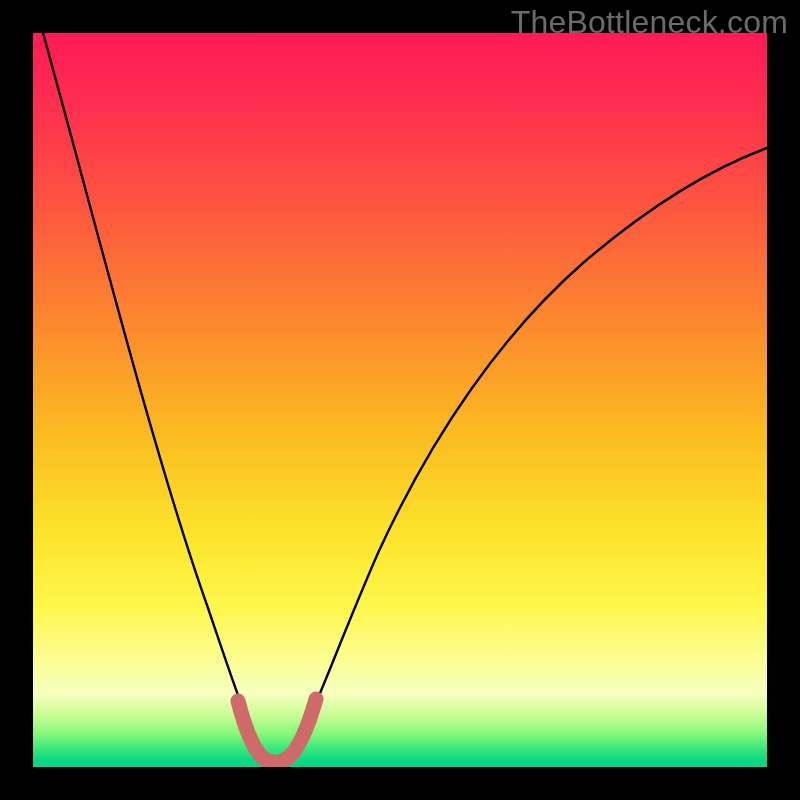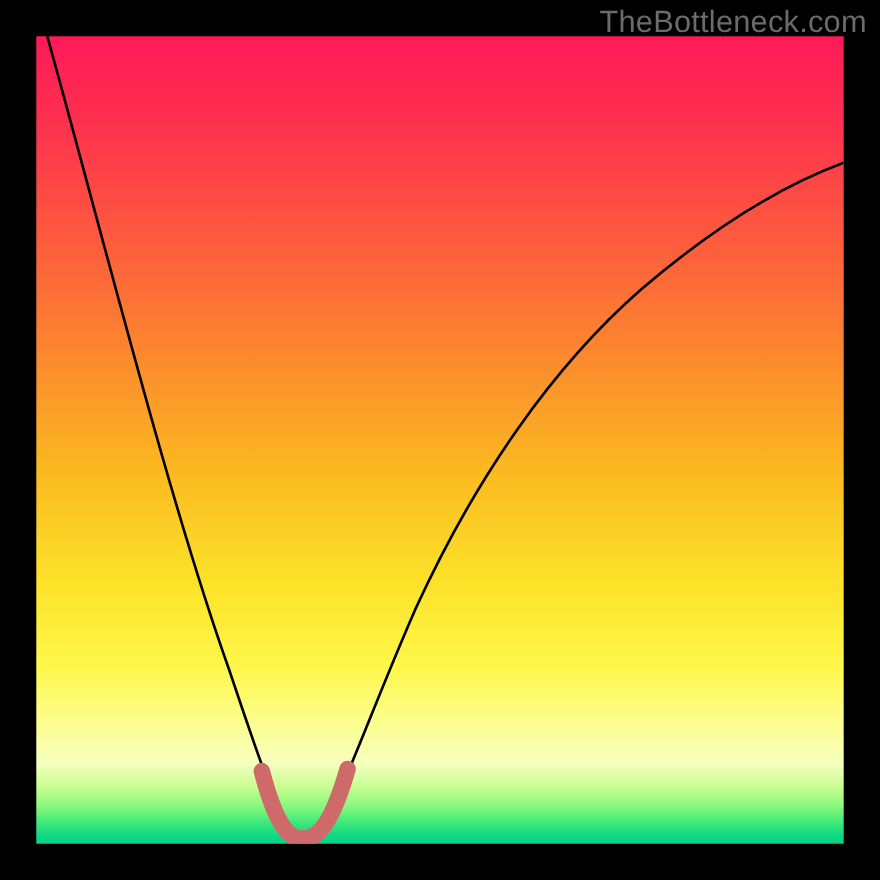--- a/index.html
+++ b/index.html
@@ -42,21 +42,21 @@
       #3be77b 97.5%,
       #0fd884 99%,
       #08d38a 100%
     );
   }
   .watermark {
     position: absolute;
     top: 4px;
     right: 12px;
     color: #6b6b6b;
-    font-size: 28px;
+    font-size: 32px;
     font-weight: 500;
     letter-spacing: 0.2px;
     user-select: none;
   }
   svg.curves {
     position: absolute;
     top: 0;
     left: 0;
   }
 </style>

